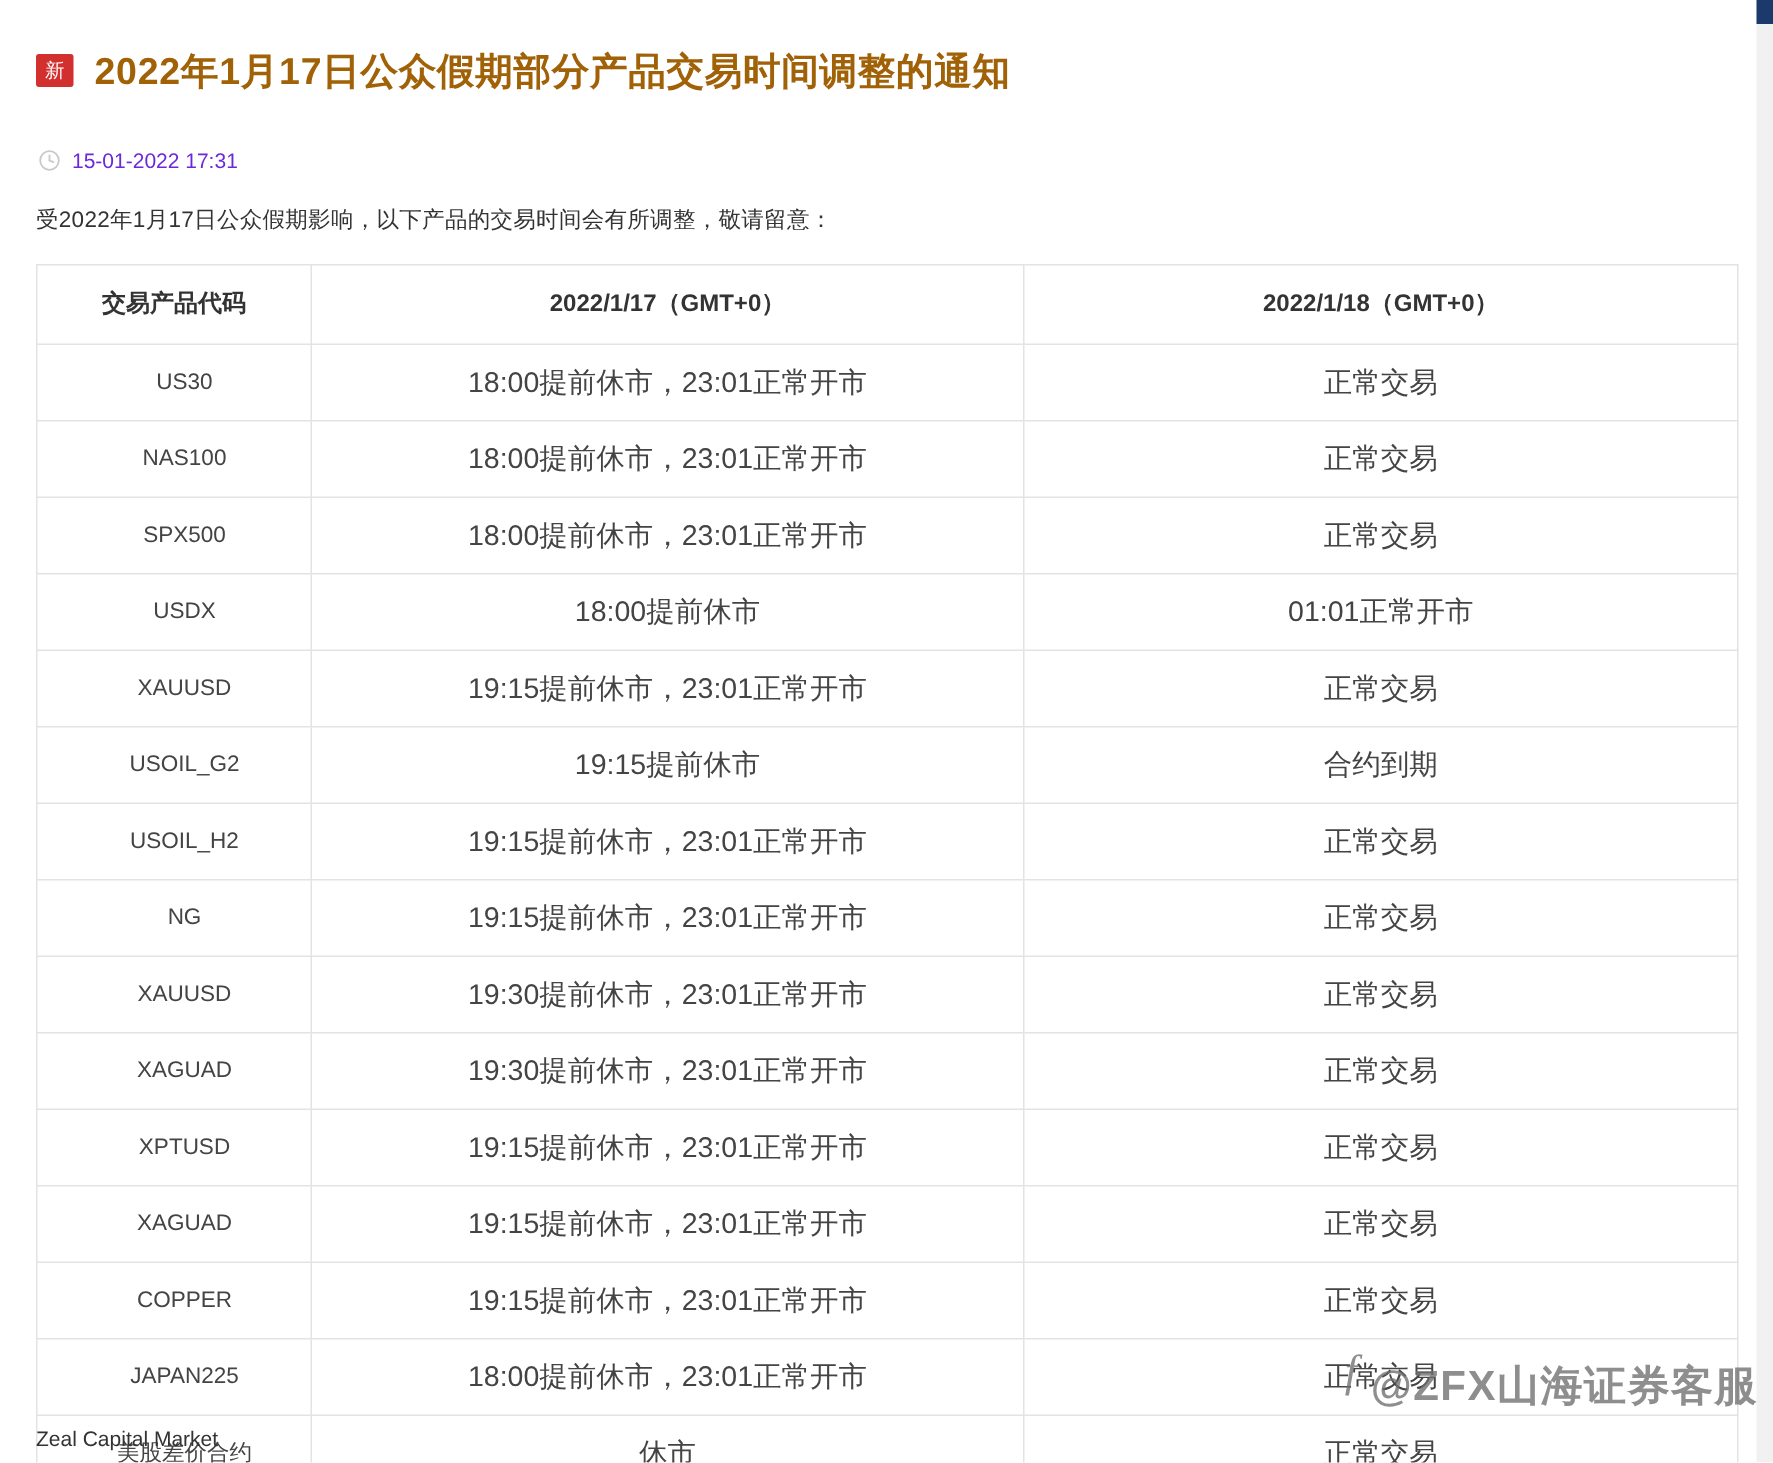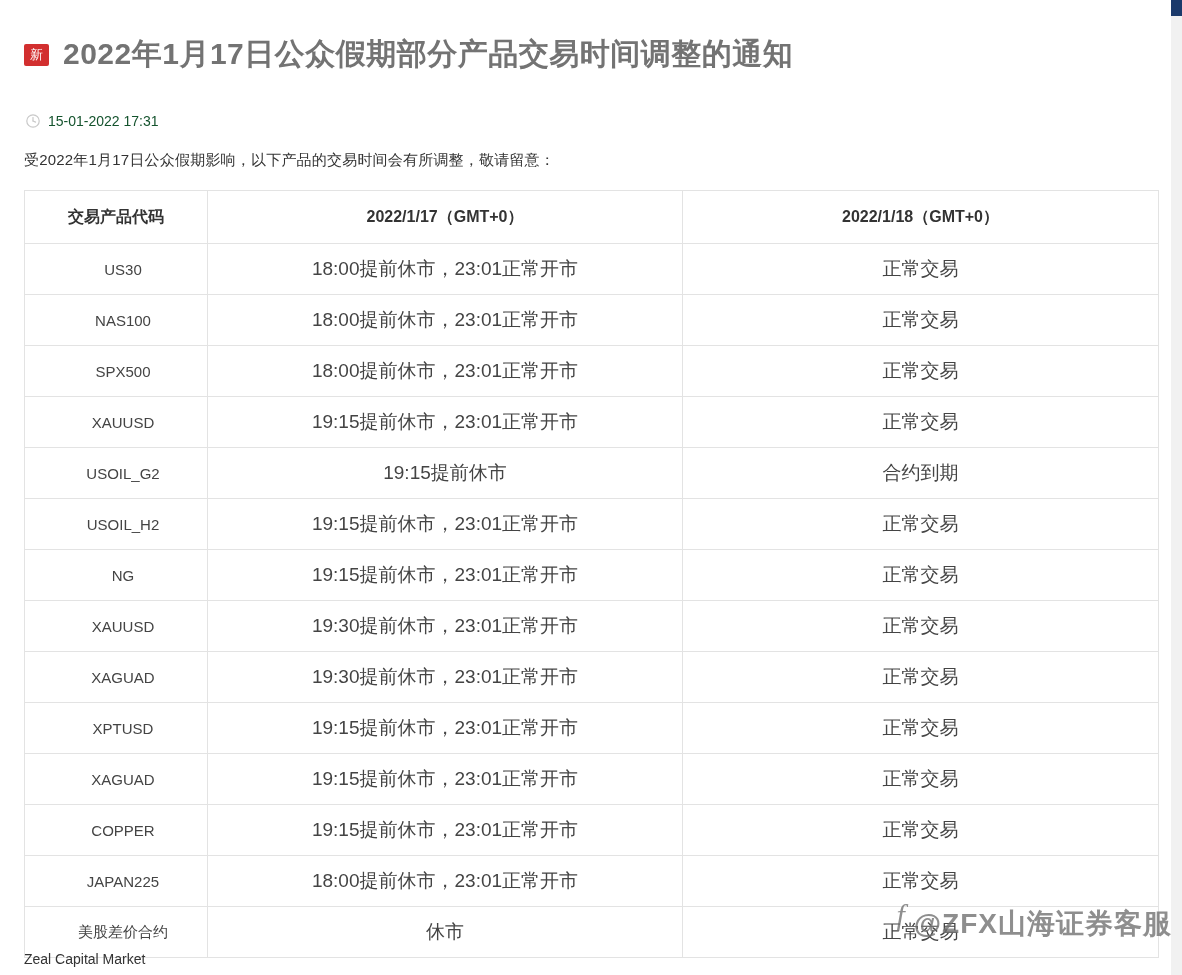--- a/index.html
+++ b/index.html
@@ -33,42 +33,42 @@
     display: inline-block;
     background: #d22f2f;
     color: #ffffff;
     font-size: 13px;
     line-height: 1;
     padding: 4px 6px 5px 6px;
     border-radius: 2px;
     letter-spacing: 0;
   }
   .doc-title {
-    font-size: 30px;
+    font-size: 25px;
     font-weight: bold;
-    color: #737373;
+    color: #a16207;
     letter-spacing: 0.5px;
   }
   .meta-row {
     display: flex;
     align-items: center;
     gap: 8px;
     margin-top: 18px;
     padding-left: 2px;
   }
   .clock-icon {
     width: 14px;
     height: 14px;
     display: inline-block;
     position: relative;
   }
   .clock-icon svg { display: block; }
   .meta-date {
     font-size: 14px;
-    color: #14532d;
+    color: #6d28d9;
   }
   .intro {
     margin-top: 22px;
     font-size: 15px;
     color: #333333;
     letter-spacing: 0.2px;
   }
   
   table.schedule {
     margin-top: 20px;
@@ -198,20 +198,25 @@
         <td class="code">NAS100</td>
         <td>18:00提前休市，23:01正常开市</td>
         <td>正常交易</td>
       </tr>
       <tr>
         <td class="code">SPX500</td>
         <td>18:00提前休市，23:01正常开市</td>
         <td>正常交易</td>
       </tr>
       <tr>
+        <td class="code">USDX</td>
+        <td>18:00提前休市</td>
+        <td>01:01正常开市</td>
+      </tr>
+      <tr>
         <td class="code">XAUUSD</td>
         <td>19:15提前休市，23:01正常开市</td>
         <td>正常交易</td>
       </tr>
       <tr>
         <td class="code">USOIL_G2</td>
         <td>19:15提前休市</td>
         <td>合约到期</td>
       </tr>
       <tr>

